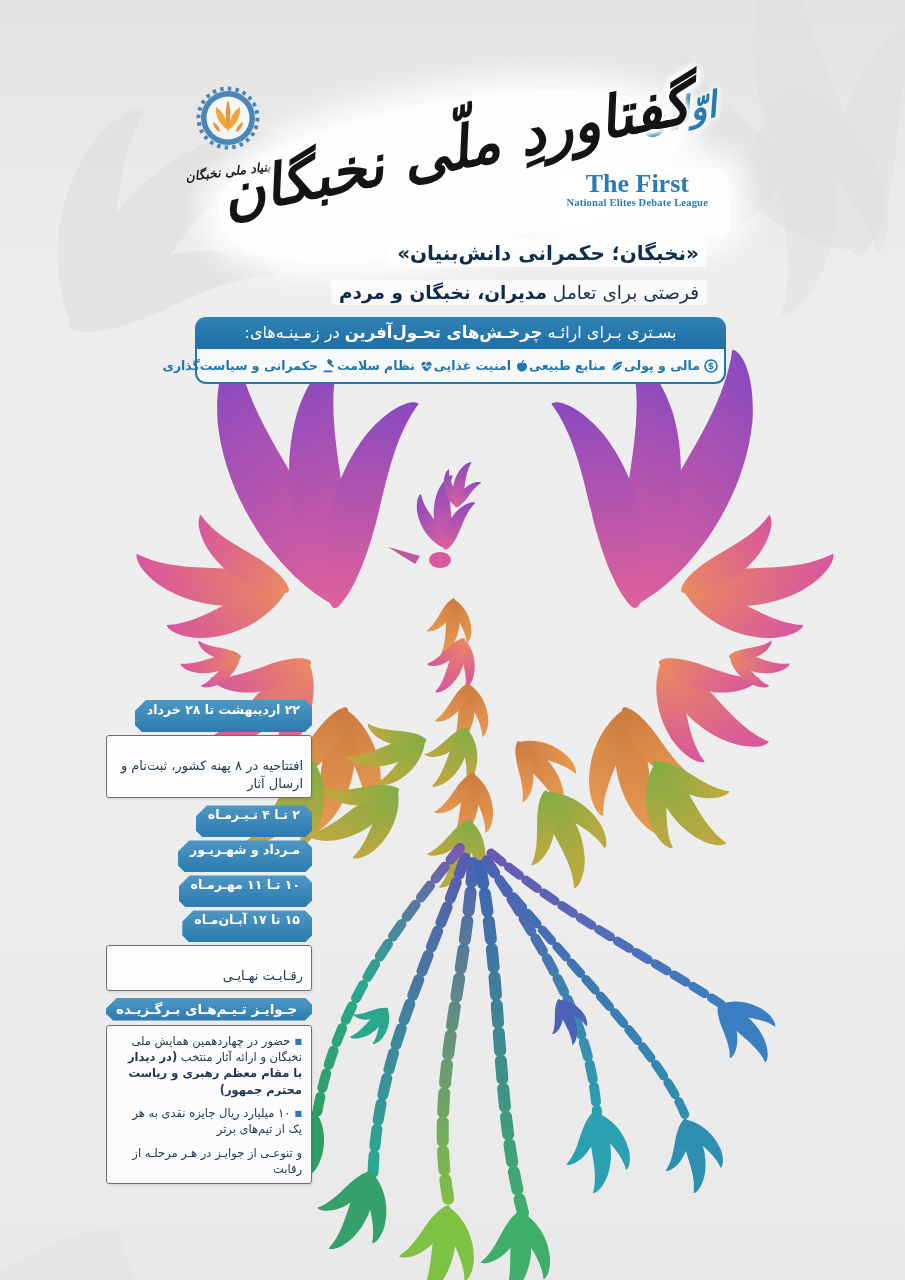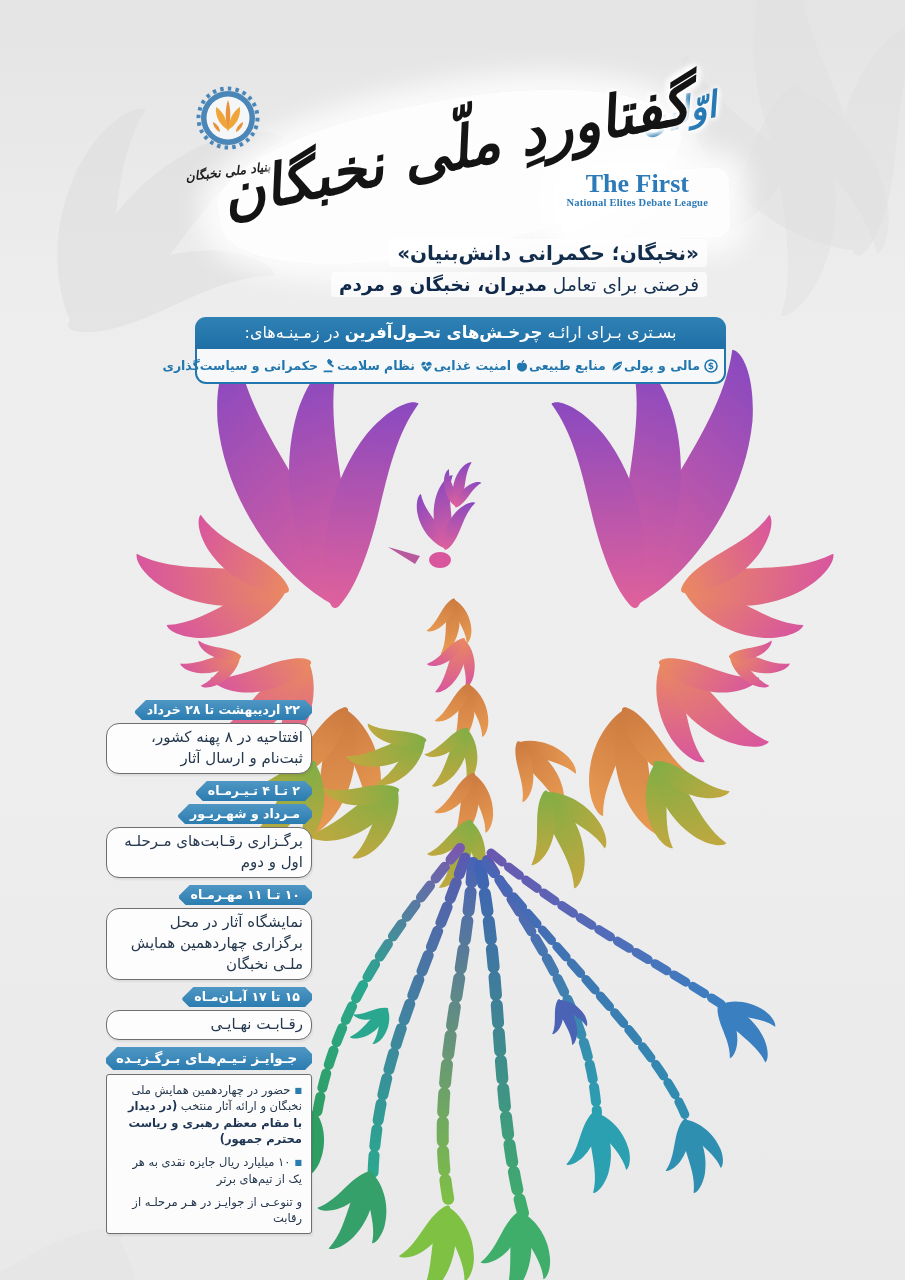--- a/index.html
+++ b/index.html
@@ -22,41 +22,41 @@
             font-size:58px;font-weight:bold;font-style:italic;color:#141414;
             transform:rotate(-11.5deg);line-height:1.1;
             text-shadow:0 0 8px #fff,0 0 8px #fff,2px 2px 6px #fff,-2px -2px 6px #fff,0 0 14px #fff;}
   #first-fa{left:640px;top:90px;font-size:36px;font-weight:bold;font-style:italic;color:#2779b4;
             transform:rotate(-10deg);text-shadow:0 0 6px #fff,0 0 10px #fff,1px 1px 5px #fff;}
   #title-en{right:197px;top:170px;text-align:center;color:#2c7ab8;font-family:"Liberation Serif",serif;}
   #title-en .l1{font-size:26px;font-weight:bold;line-height:1.05;}
   #title-en .l2{font-size:10.5px;font-weight:bold;letter-spacing:.2px;}
   #quote{right:198px;top:239px;direction:rtl;font-size:20px;font-weight:bold;color:#122c4c;
          background:rgba(255,255,255,.7);padding:2px 8px;border-radius:4px;text-align:right;}
-  #subtitle{right:198px;top:272px;direction:rtl;font-size:18.5px;color:#15304f;
+  #subtitle{right:198px;top:280px;direction:rtl;font-size:18.5px;color:#15304f;
             background:rgba(255,255,255,.7);padding:2px 8px;border-radius:4px;}
   #subtitle b{color:#10294a;}
   
   #banner{left:187px;top:317px;width:531px;direction:rtl;padding-left:8px;}
   #banner .top{background:linear-gradient(180deg,#2e81b5,#1f6fa6);color:#fff;font-size:16px;
                text-align:center;padding:6px 10px 7px;border-radius:11px 11px 0 0;}
   #banner .top b{font-size:16.5px;}
   #banner .bot{background:#f6f8fa;border:2px solid #2176ad;border-top:none;border-radius:0 0 11px 11px;
                display:flex;align-items:center;justify-content:space-evenly;height:33px;
                color:#2176ad;font-size:12.5px;font-weight:bold;padding:0 6px;}
   .cat{display:flex;align-items:center;gap:4px;white-space:nowrap;}
   .cat .ic{display:inline-flex;}
   .sep{width:1px;height:16px;background:#96bedb;}
   
   .badge{align-self:flex-end;background:linear-gradient(180deg,#4f97c4,#2b7cb0);color:#fff;
-         font-size:12.5px;font-weight:bold;padding:2px 12px 3px;width:fit-content;
+         font-size:12.5px;font-weight:bold;padding:2px 12px 15px;width:fit-content;
          clip-path:polygon(11px 0,calc(100% - 7px) 0,100% 7px,100% calc(100% - 7px),calc(100% - 7px) 100%,7px 100%,0 calc(100% - 7px),0 11px);
          margin-bottom:3px;}
-  .tbody{background:#fdfdfd;border:1.5px solid #6e6e6e;border-radius:13px;padding:3px 8px 4px;
-         font-size:15px;color:#25384e;line-height:1.4;margin-bottom:7px;
+  .tbody{background:#fdfdfd;border:1.5px solid #6e6e6e;border-radius:3px;padding:21px 8px 4px;
+         font-size:13px;color:#25384e;line-height:1.4;margin-bottom:7px;
          box-shadow:1px 2px 2px rgba(0,0,0,.07);}
   .pheader{background:linear-gradient(180deg,#4f97c4,#2b7cb0);color:#fff;font-size:13.5px;font-weight:bold;
            text-align:left;padding:3px 10px 4px;margin-bottom:4px;
            clip-path:polygon(11px 0,calc(100% - 7px) 0,100% 7px,100% calc(100% - 7px),calc(100% - 7px) 100%,7px 100%,0 calc(100% - 7px),0 11px);}
   .prizebox{background:#fcfcfc;border:1.5px solid #6e6e6e;border-radius:3px;padding:7px 9px 6px;
             font-size:11.5px;color:#25384e;line-height:1.42;box-shadow:1px 2px 2px rgba(0,0,0,.07);}
   .pitem{margin-bottom:7px;}
   .pitem::before{content:"■";color:#2b7cb0;font-size:8px;margin-left:4px;position:relative;top:-1px;}
   .pitem b{color:#1c3352;}
   .pfoot{margin-top:2px;}
@@ -279,25 +279,23 @@
 
     <div>
       <div class="badge">۲۲ اردیبهشت تا ۲۸ خرداد</div>
       <div class="tbody">افتتاحیه در ۸ پهنه کشور، ثبت‌نام و ارسال آثار</div>
     </div>
     <div>
       <div class="badge">۲ تـا ۴ تـیـرمـاه</div>
     </div>
     <div>
       <div class="badge">مـرداد و شهـریـور</div>
-      <div class="tbody">برگـزاری رقـابت‌های مـرحلـه اول و دوم</div>
     </div>
     <div>
       <div class="badge">۱۰ تـا ۱۱ مهـرمـاه</div>
-      <div class="tbody">نمایشگاه آثار در محل برگزاری چهاردهمین همایش ملـی نخبگان</div>
     </div>
     <div>
       <div class="badge">۱۵ تا ۱۷ آبـان‌مـاه</div>
       <div class="tbody">رقـابـت نهـایـی</div>
     </div>
 
     <div>
       <div class="pheader">جـوایـز تـیـم‌هـای بـرگـزیـده</div>
       <div class="prizebox">
         <div class="pitem"><span>حضور در چهاردهمین همایش ملی نخبگان و ارائه آثار منتخب </span><b>(در دیدار با مقام معظم رهبری و ریاست محترم جمهور)</b></div>

